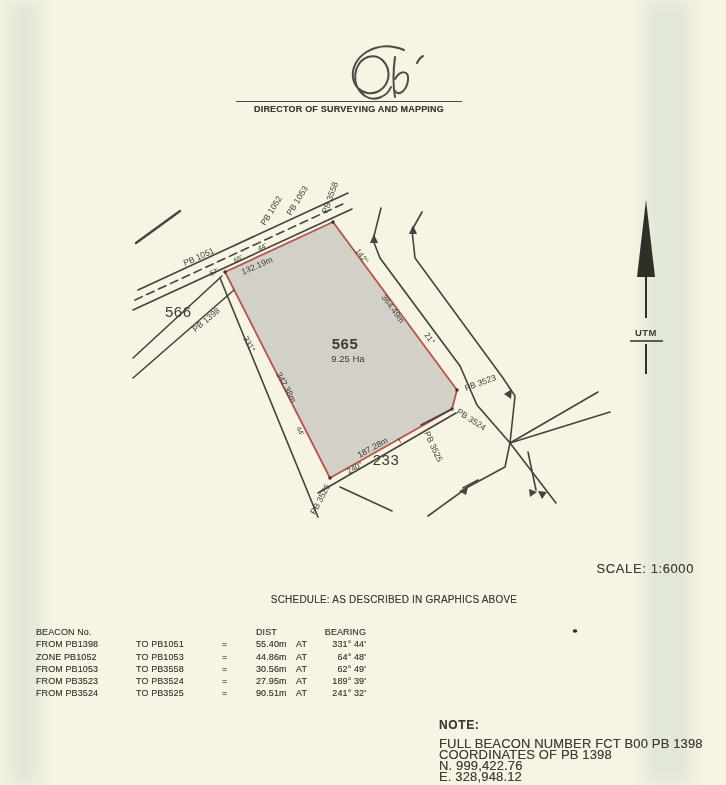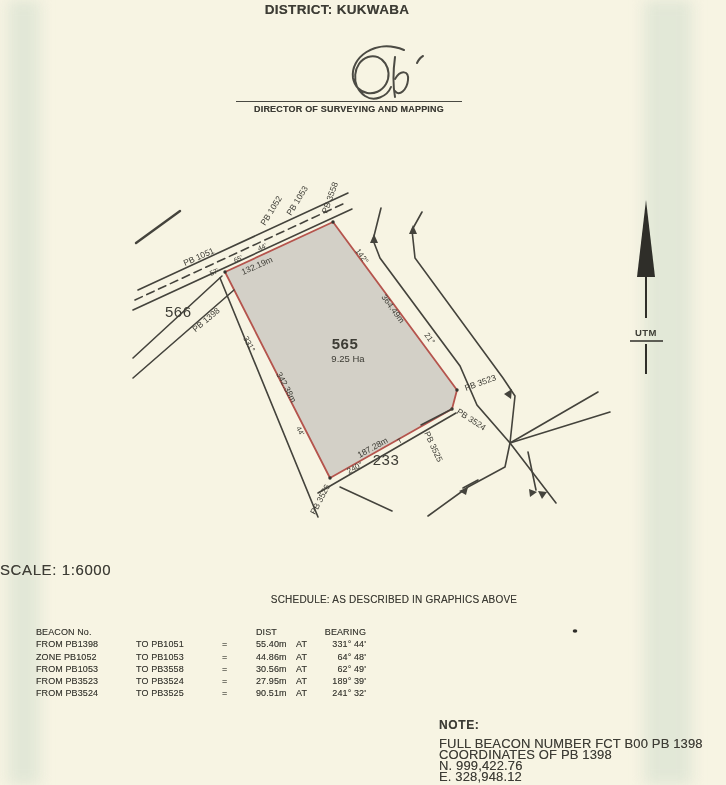--- a/index.html
+++ b/index.html
@@ -10,41 +10,40 @@
     color:#3d3c35;
   }
   .band{position:absolute;top:0;bottom:0;background:rgba(206,219,203,.5);filter:blur(7px);}
   .band.left{left:8px;width:32px;}
   .band.right{left:644px;width:48px;}
   .abs{position:absolute;}
   .scan{text-shadow:0 0 .5px rgba(61,60,53,.55);}
   .header{top:1px;left:137px;width:400px;text-align:center;font-size:13.5px;font-weight:700;line-height:17.5px;letter-spacing:.3px;}
   .divider{top:101px;left:236px;width:226px;border-top:1.6px solid #4a4942;}
   .director{top:104px;left:236px;width:226px;text-align:center;font-size:9px;letter-spacing:.2px;font-weight:700;}
-  .scale{top:561px;left:0;width:694px;text-align:left;font-size:15px;letter-spacing:.6px;}
+  .scale{top:561px;left:0;width:694px;text-align:right;font-size:13px;letter-spacing:.6px;}
   .schedcap{top:594px;left:0;width:694px;text-align:center;font-size:10px;letter-spacing:.2px;padding-left:47px;}
   .table{top:626px;left:36px;display:grid;grid-template-columns:100px 86px 28px 46px 18px 52px;font-size:9px;line-height:12.3px;letter-spacing:.1px;}
   .table .r{text-align:right;}
   .table .pd{padding-left:6px;}
   .note-title{top:718px;left:439px;font-size:12px;letter-spacing:.6px;font-weight:700;}
   .note-lines{top:739px;left:439px;font-size:13px;line-height:10.9px;letter-spacing:.15px;}
   svg text{font-family:"Liberation Sans",sans-serif;fill:#3d3c35;}
   .t85{font-size:8.5px;}
   .t8{font-size:8px;}
   .t7{font-size:7px;}
   .big{font-size:15px;letter-spacing:.5px;}
 </style>
 </head>
 <body>
 
 <div class="band left"></div>
 <div class="band right"></div>
 
 <div class="abs header scan">
-  <div>DISTRICT: KUKWABA</div>
 </div>
 
 <div class="abs divider"></div>
 <div class="abs director scan">DIRECTOR OF SURVEYING AND MAPPING</div>
 
 <svg class="abs" style="left:0;top:0;" width="726" height="785" viewBox="0 0 726 785">
 
   <g stroke="#3a3933" stroke-width="2" fill="none" stroke-linecap="round" opacity="0.9">
     <path d="M404,50 C375,38 350,58 353,78 C356,95 377,99 386,84 C394,70 382,52 368,57 C353,62 350,86 365,96 C374,102 387,97 391,87"></path>
     <path d="M395,57 C393,72 393,86 395,97"></path>

